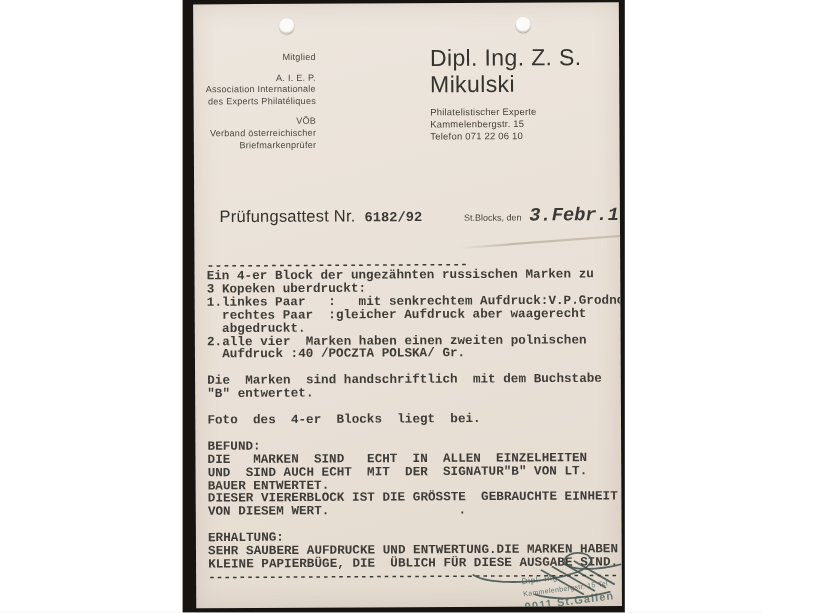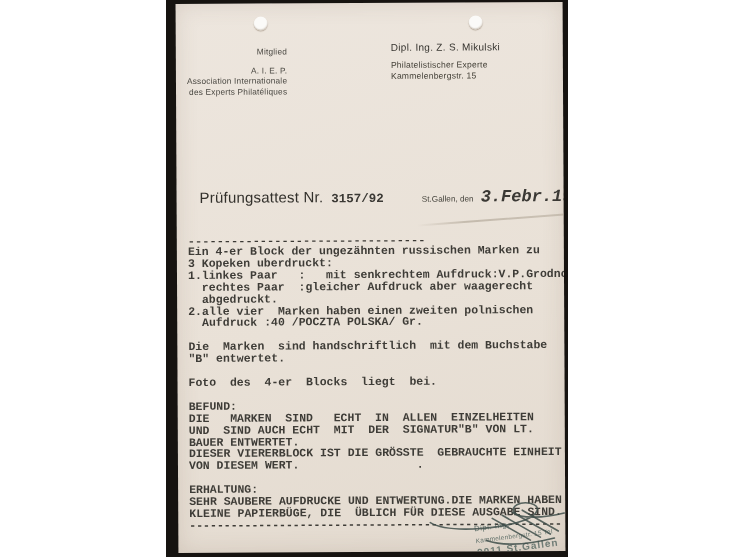--- a/index.html
+++ b/index.html
@@ -13,21 +13,21 @@
   .hole{position:absolute;width:14px;height:14px;border-radius:50%;
         background:radial-gradient(circle at 40% 35%,#fbfaf8 55%,#e4ddd2 100%);
         box-shadow:0 1px 1px rgba(120,100,80,.45), inset 0 -1px 1px rgba(120,100,80,.25);}
   .hole-left{left:78px;top:13px;}
   .hole-right{left:293px;top:13px;}
 
   .memberships{position:absolute;left:11px;top:43px;color:#4a4842;font-size:8.3px;
                line-height:10.6px;letter-spacing:.2px;text-align:right;}
   .member-group{margin-top:8px;}
   .expert{position:absolute;left:215px;top:39px;color:#35332e;}
-  .expert-name{font-size:10px;letter-spacing:.3px;}
+  .expert-name{font-size:21px;letter-spacing:.3px;}
   .expert-lines{margin-top:7px;font-size:8.6px;line-height:10.8px;color:#454239;letter-spacing:.2px;}
 
   .mono{font-family:"Liberation Mono",monospace;font-weight:700;color:#3b3935;}
   .attest-row{position:absolute;left:11px;top:185px;display:flex;align-items:baseline;white-space:nowrap;}
   .attest-title{font-size:15px;color:#33312c;letter-spacing:.2px;padding-left:12px;}
   .attest-number{font-size:12.5px;margin-left:8px;}
   .attest-place{font-size:8.2px;color:#45433c;margin-left:38px;}
   .attest-date{font-size:17px;margin-left:7px;font-style:italic;}
 
   .subject-block{position:absolute;left:11px;top:210px;font-size:12px;line-height:11.5px;white-space:pre;}
@@ -55,34 +55,40 @@
       <div class="hole hole-left"></div>
       <div class="hole hole-right"></div>
 
       <div class="memberships">
         <div>Mitglied</div>
         <div class="member-group">
           <div>A. I. E. P.</div>
           <div>Association Internationale</div>
           <div>des Experts Philatéliques</div>
         </div>
+        <div class="member-group">
+          <div>VÖB</div>
+          <div>Verband österreichischer</div>
+          <div>Briefmarkenprüfer</div>
+        </div>
       </div>
 
       <div class="expert">
         <div class="expert-name">Dipl. Ing. Z. S. Mikulski</div>
         <div class="expert-lines">
           <div>Philatelistischer Experte</div>
           <div>Kammelenbergstr. 15</div>
+          <div>Telefon 071 22 06 10</div>
         </div>
       </div>
 
       <div class="attest-row">
         <span class="attest-title">Prüfungsattest Nr.</span>
-        <span class="attest-number mono">3157/92</span>
-        <span class="attest-place">St.Gallen, den</span>
+        <span class="attest-number mono">6182/92</span>
+        <span class="attest-place">St.Blocks, den</span>
         <span class="attest-date mono">3.Febr.1992</span>
       </div>
 
       <div class="subject-block mono">
         <div>---------------------------------</div>
       </div>
 
       <pre class="body-text">Ein 4-er Block der ungezähnten russischen Marken zu
 3 Kopeken uberdruckt:
 1.linkes Paar   :   mit senkrechtem Aufdruck:V.P.Grodno

